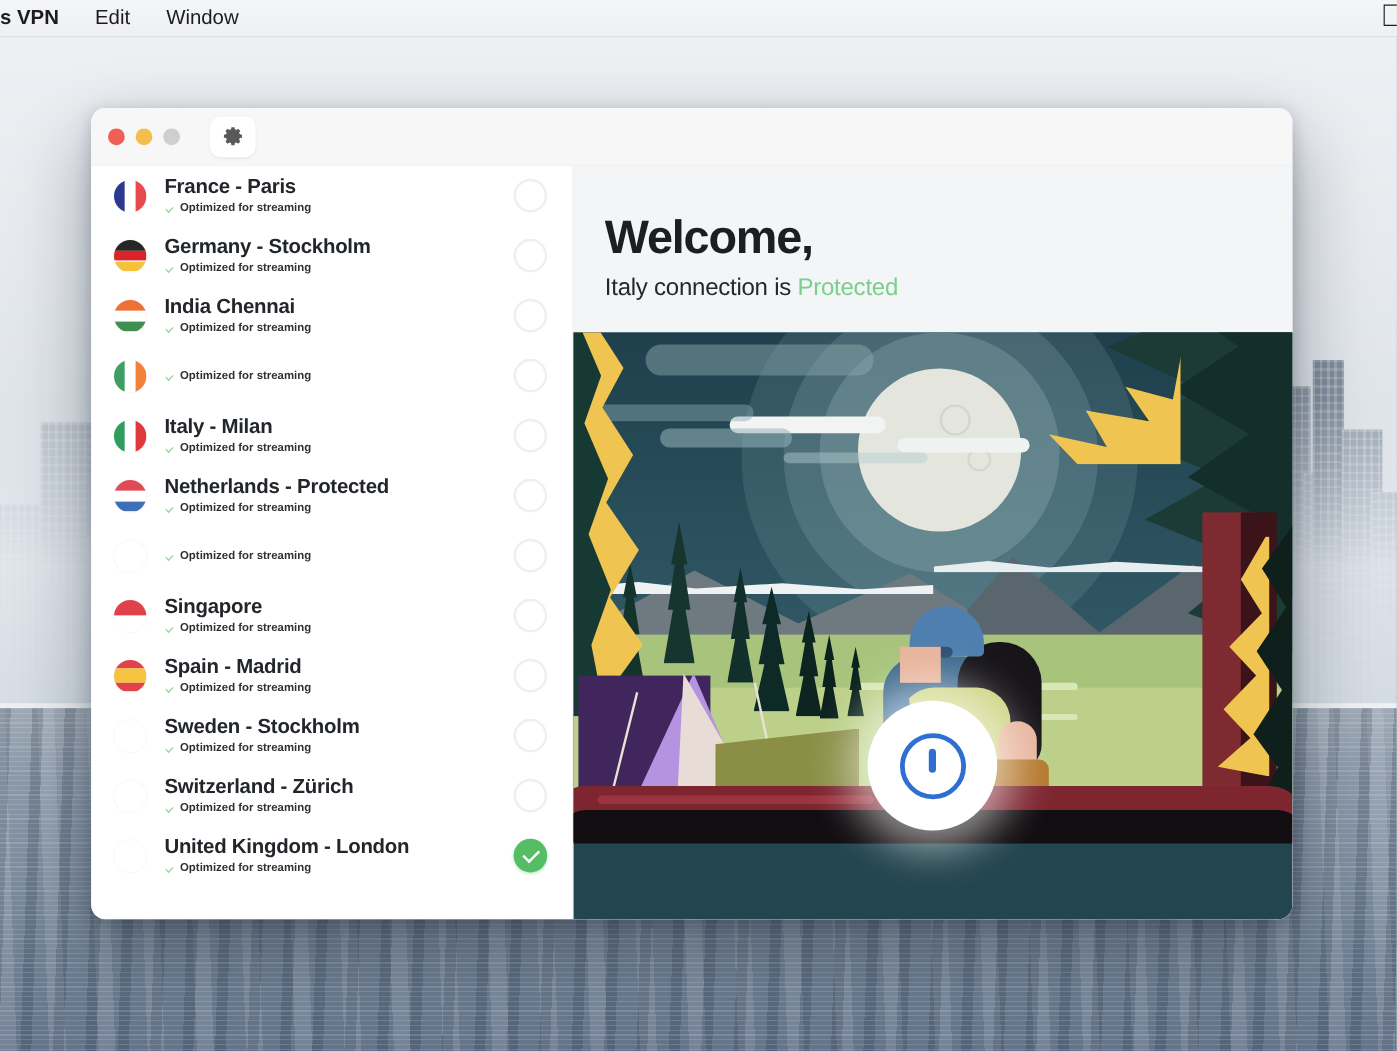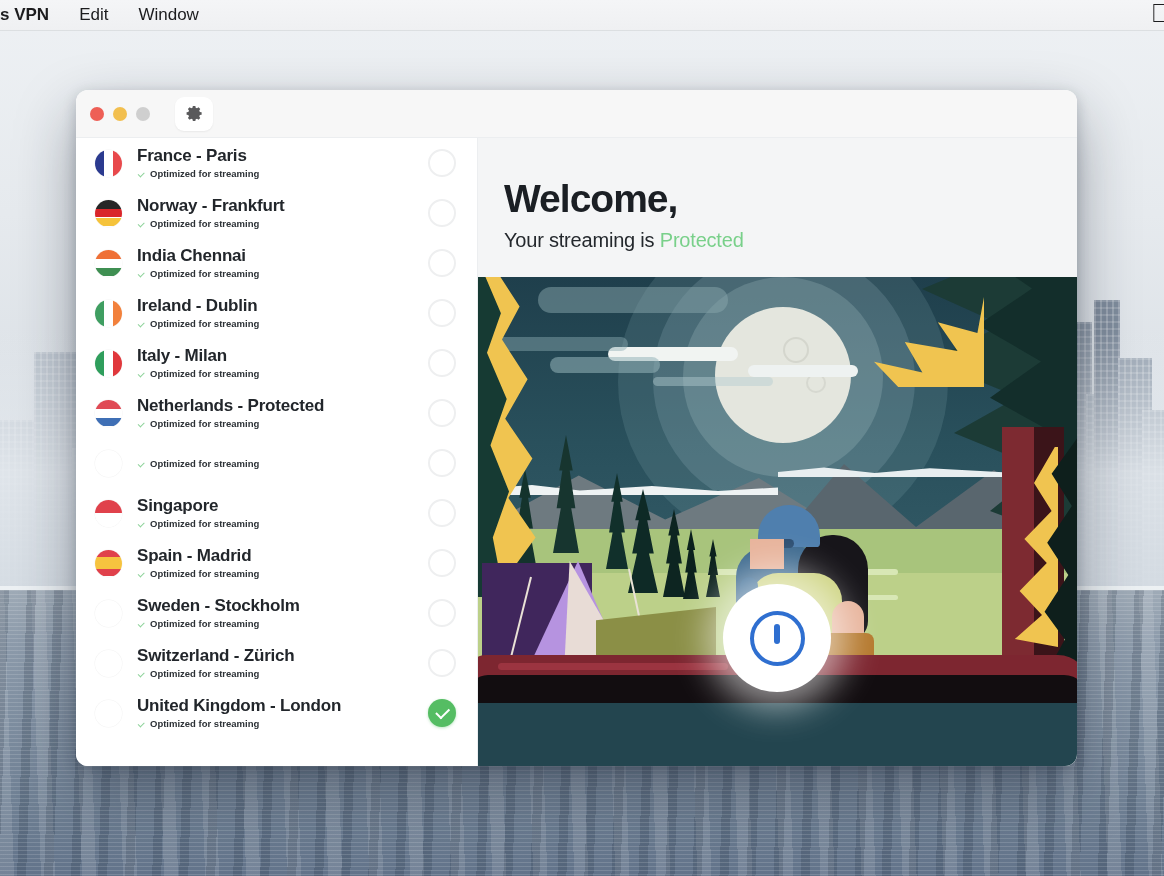--- a/index.html
+++ b/index.html
@@ -196,21 +196,21 @@
 
       <div class="srv-row">
         <span class="flagwrap">
           <span class="flag">
             <span class="h3" style="top:0;height:33.34%;background:#262626;"></span>
             <span class="h3" style="top:33.34%;height:33.33%;background:#d9252a;"></span>
             <span class="h3" style="top:66.67%;height:33.33%;background:#f5c33b;"></span>
           </span>
         </span>
         <span class="srv-txt">
-          <span class="srv-name">Norway - Frankfurt</span>
+          <span class="srv-name">Germany - Stockholm</span>
           <span class="srv-sub">
               <i class="subcheck"></i>
               <em style="font-style:normal">Optimized for streaming</em>
             </span>
         </span>
         <span class="sel off"></span>
       </div>
 
       <div class="srv-row">
         <span class="flagwrap">
@@ -233,21 +233,20 @@
 
       <div class="srv-row">
         <span class="flagwrap">
           <span class="flag">
             <span class="v3" style="left:0;width:33.34%;background:#3f9e61;"></span>
             <span class="v3" style="left:33.34%;width:33.33%;background:#fff;"></span>
             <span class="v3" style="left:66.67%;width:33.33%;background:#f2813c;"></span>
           </span>
         </span>
         <span class="srv-txt">
-          <span class="srv-name">Ireland - Dublin</span>
           <span class="srv-sub">
               <i class="subcheck"></i>
               <em style="font-style:normal">Optimized for streaming</em>
             </span>
         </span>
         <span class="sel off"></span>
       </div>
 
       <div class="srv-row">
         <span class="flagwrap">
@@ -401,21 +400,21 @@
         </span>
         <span class="sel on"></span>
       </div>
 
     </div>
 
     <div id="rightpane">
 
       <div id="welcome">
         <div class="w-title">Welcome,</div>
-        <div class="w-sub"><span>Your streaming is </span><b>Protected</b></div>
+        <div class="w-sub"><span>Italy connection is </span><b>Protected</b></div>
       </div>
 
       <div id="art">
 
         <span style="left:0;top:0;width:600px;height:300px;background:linear-gradient(180deg,#1f3f4c 0%,#29505c 55%,#335a66 100%);"></span>
 
         <span class="moonglow" style="left:140px;top:-60px;width:330px;height:330px;background:rgba(150,185,195,.16);"></span>
         <span class="moonglow" style="left:175px;top:-28px;width:262px;height:262px;background:rgba(170,200,208,.18);"></span>
         <span class="moonglow" style="left:205px;top:0px;width:200px;height:200px;background:rgba(195,218,222,.20);"></span>
         <span class="moonglow" style="left:237px;top:30px;width:136px;height:136px;background:#e4e6de;"></span>

